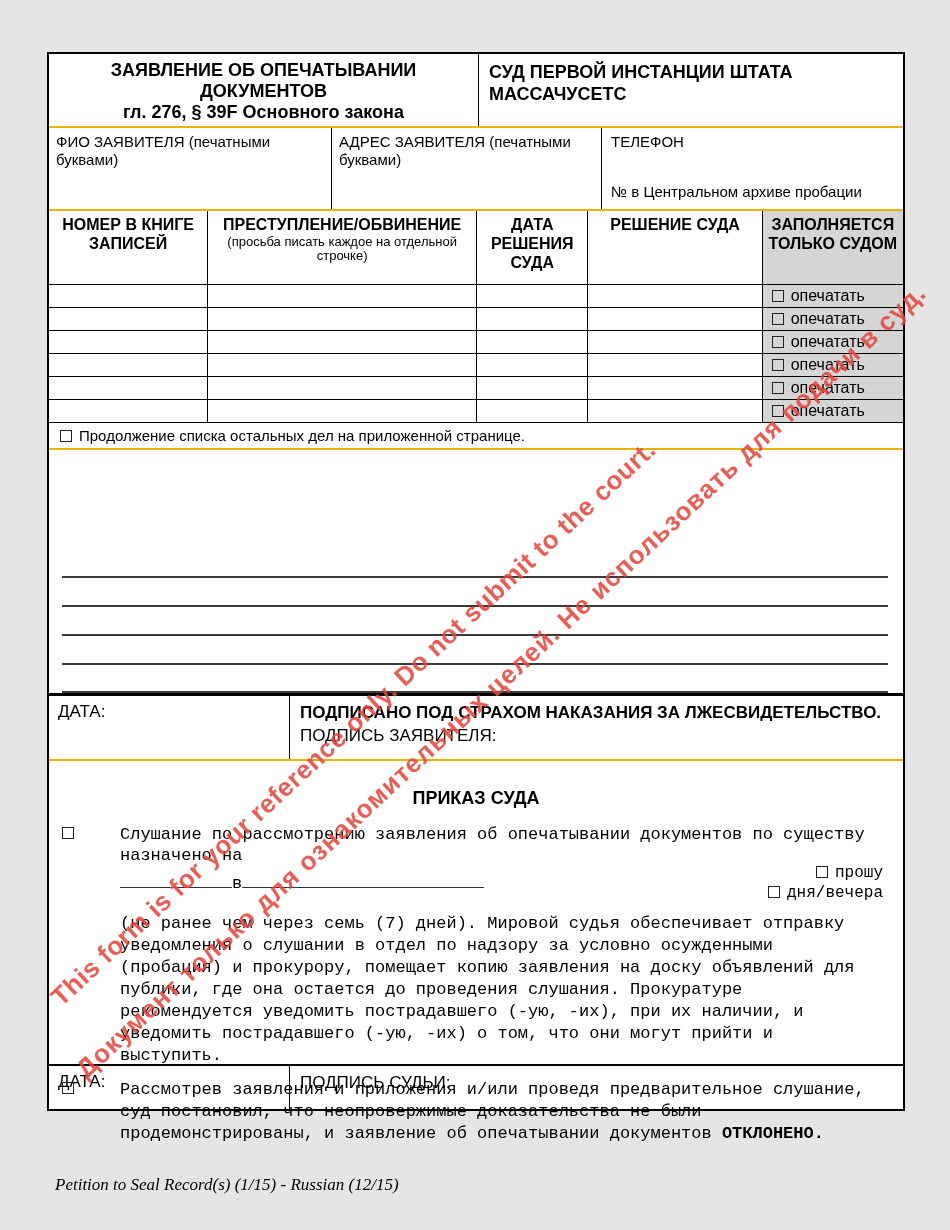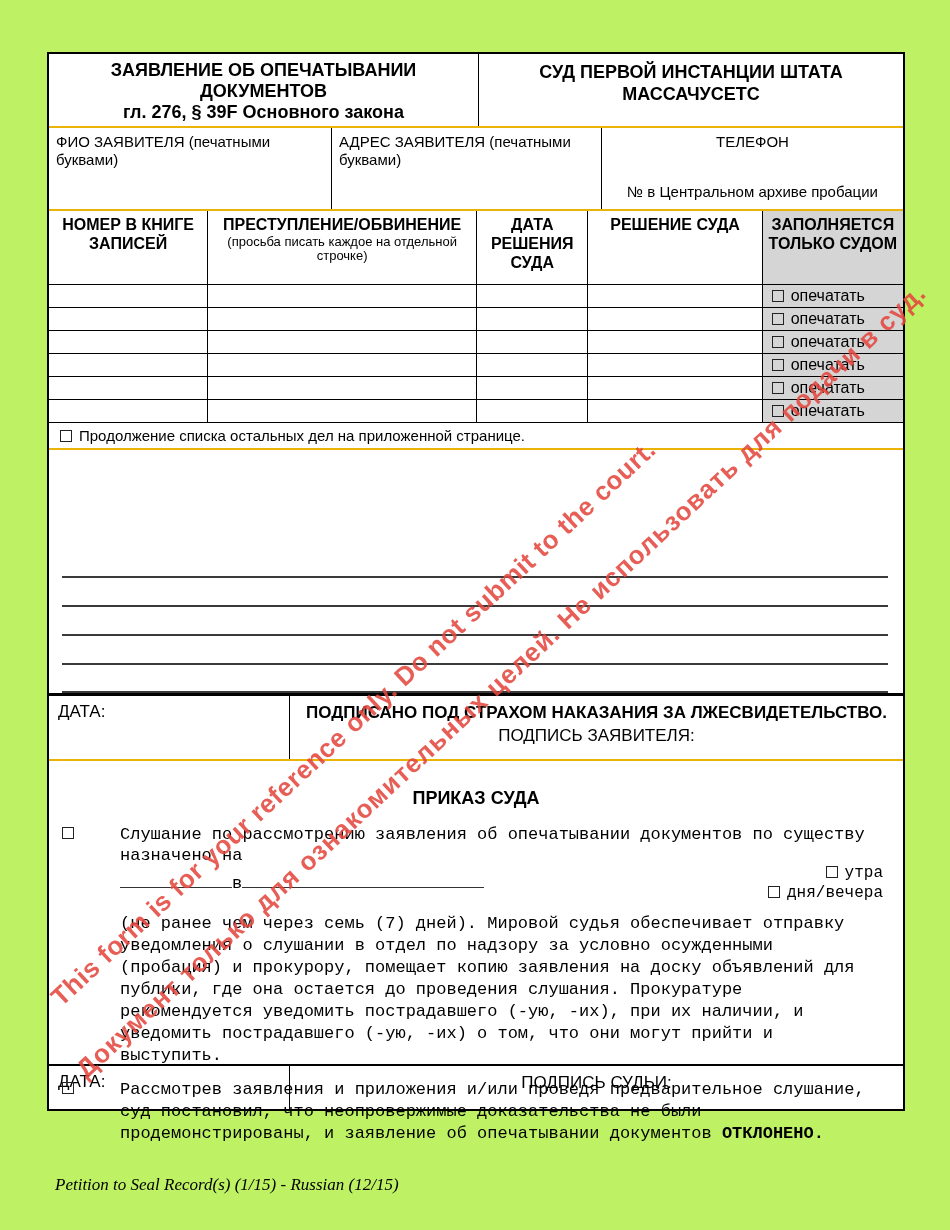--- a/index.html
+++ b/index.html
@@ -1,24 +1,24 @@
 <!DOCTYPE html>
 <html><head>
 <meta charset="utf-8">
 <style>
   * { margin:0; padding:0; box-sizing:border-box; }
   html,body { background:#fff; }
   body { font-family:"Liberation Sans", sans-serif; color:#000; }
-  .page { position:relative; width:950px; height:1230px; background:#bef264; overflow:hidden; }
+  .page { position:relative; width:950px; height:1230px; background:#e5e5e5; overflow:hidden; }
 
   .form { position:absolute; left:47px; top:52px; width:858px; border:2px solid #000; background:#fff; }
   .row { display:flex; border-top:2px solid #eab308; }
   .row:first-child { border-top:none; }
   .cell { border-right:1.5px solid #000; }
-  .cell:last-child { border-right:none;text-align:center; }
+  .cell:last-child { border-right:none; }
 
   
   .r-title { height:72px; }
   .c-title-left { width:430px; text-align:center; padding-top:6px; font-weight:bold; font-size:18px; line-height:21px; }
   .c-title-right { flex:1; padding:7px 10px; font-weight:bold; font-size:18px; line-height:22px; }
 
   
   .r-applicant { height:83px; }
   .c-name { width:283px; padding:5px 7px; }
   .c-addr { width:270px; padding:5px 7px; }
@@ -203,21 +203,21 @@
 
     <div class="row r-order">
       <div class="order-title">ПРИКАЗ СУДА</div>
 
       <div class="order-item">
         <span class="cb order-cb"></span>
         <div>Слушание по рассмотрению заявления об опечатывании документов по существу назначено на</div>
         <div class="fillrow">
           <span class="useg useg-a"></span><span>в</span><span class="useg useg-b"></span>
           <div class="ampm">
-            <div><span class="cb-inline"></span><span>утра</span></div>
+            <div><span class="cb-inline"></span><span>прошу</span></div>
             <div><span class="cb-inline"></span><span>дня/вечера</span></div>
           </div>
         </div>
         <div class="order-para">(не ранее чем через семь (7) дней). Мировой судья обеспечивает отправку уведомления о слушании в отдел по надзору за условно осужденными (пробация) и прокурору, помещает копию заявления на доску объявлений для публики, где она остается до проведения слушания. Прокуратуре рекомендуется уведомить пострадавшего (-ую, -их), при их наличии, и уведомить пострадавшего (-ую, -их) о том, что они могут прийти и выступить.</div>
       </div>
 
       <div class="order-item order-item2">
         <span class="cb order-cb"></span>
         <div class="order-para" style="margin-top:12px;"><span>Рассмотрев заявления и приложения и/или проведя предварительное слушание, суд постановил, что неопровержимые доказательства не были продемонстрированы, и заявление об опечатывании документов </span><span class="denial-bold">ОТКЛОНЕНО.</span></div>
       </div>

